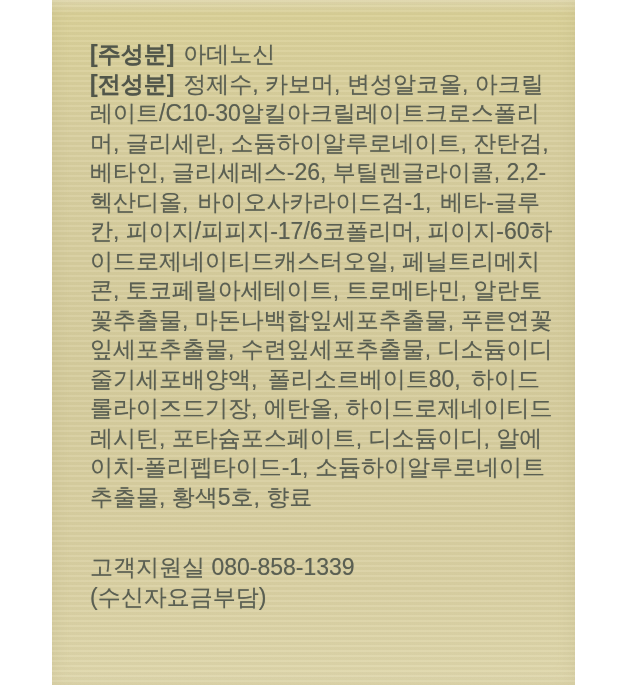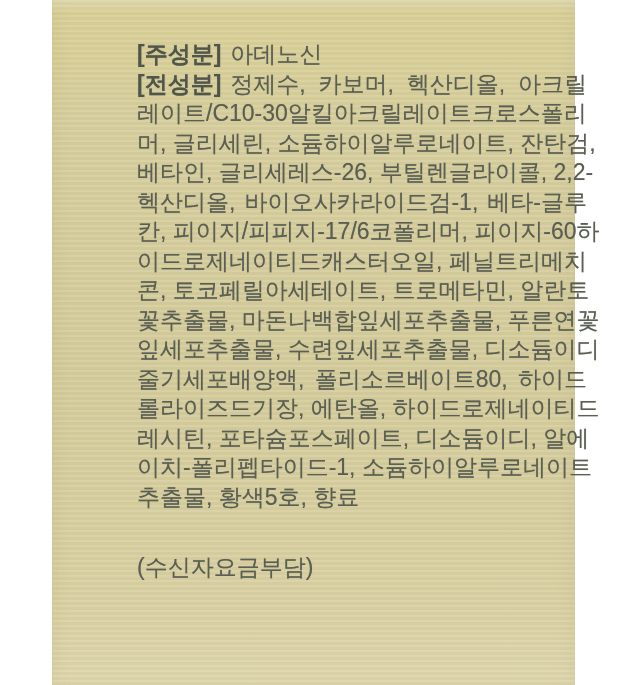--- a/index.html
+++ b/index.html
@@ -34,21 +34,20 @@
   .text-block {
     position: absolute;
     left: 38px;
     top: 40px;
     width: 450px;
     color: #5a5f52;
     font-size: 23px;
     line-height: 29.5px;
     letter-spacing: 0px;
     text-shadow: 0 0 0.7px rgba(92,97,84,0.55);
-    margin-left: 47px;
   }
   .line {
     height: 29.5px;
     white-space: nowrap;
     overflow: visible;
   }
   .just {
     text-align: justify;
     text-align-last: justify;
   }
@@ -66,35 +65,36 @@
   }
 </style>
 </head>
 <body>
 
 <div class="label">
   <div class="text-block">
 
     <div class="line left"><span class="b">[주성분]</span><span>아데노신</span></div>
 
-    <div class="line just"><span class="b">[전성분]</span><span>정제수, 카보머, 헥산디올, 아크릴</span></div>
+    <div class="line just"><span class="b">[전성분]</span><span>정제수, 카보머, 변성알코올, 아크릴</span></div>
 
     <div class="line just">레이트/C10-30알킬아크릴레이트크로스폴리</div>
     <div class="line just">머, 글리세린, 소듐하이알루로네이트, 잔탄검,</div>
     <div class="line just">베타인, 글리세레스-26, 부틸렌글라이콜, 2,2-</div>
     <div class="line just">헥산디올, 바이오사카라이드검-1, 베타-글루</div>
     <div class="line just">칸, 피이지/피피지-17/6코폴리머, 피이지-60하</div>
     <div class="line just">이드로제네이티드캐스터오일, 페닐트리메치</div>
     <div class="line just">콘, 토코페릴아세테이트, 트로메타민, 알란토</div>
     <div class="line just">꽃추출물, 마돈나백합잎세포추출물, 푸른연꽃</div>
     <div class="line just">잎세포추출물, 수련잎세포추출물, 디소듐이디</div>
     <div class="line just">줄기세포배양액, 폴리소르베이트80, 하이드</div>
     <div class="line just">롤라이즈드기장, 에탄올, 하이드로제네이티드</div>
     <div class="line just">레시틴, 포타슘포스페이트, 디소듐이디, 알에</div>
     <div class="line just">이치-폴리펩타이드-1, 소듐하이알루로네이트</div>
     <div class="line left">추출물, 황색5호, 향료</div>
 
     <div class="contact">
+      <div class="line left">고객지원실  080-858-1339</div>
       <div class="line left">(수신자요금부담)</div>
     </div>
 
   </div>
 </div>
 
 </body></html>

